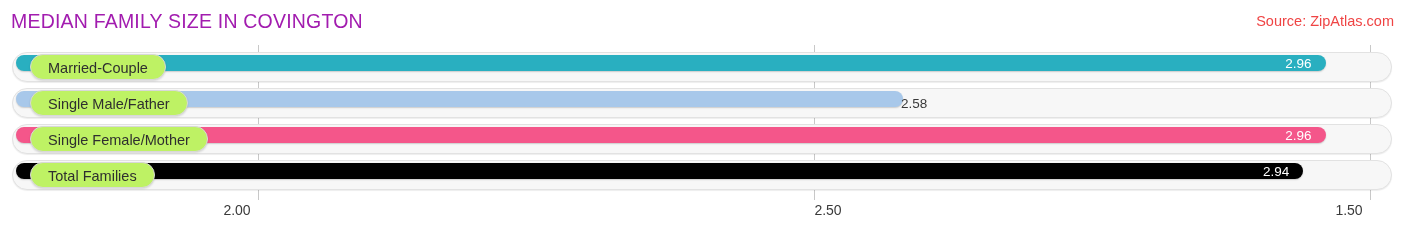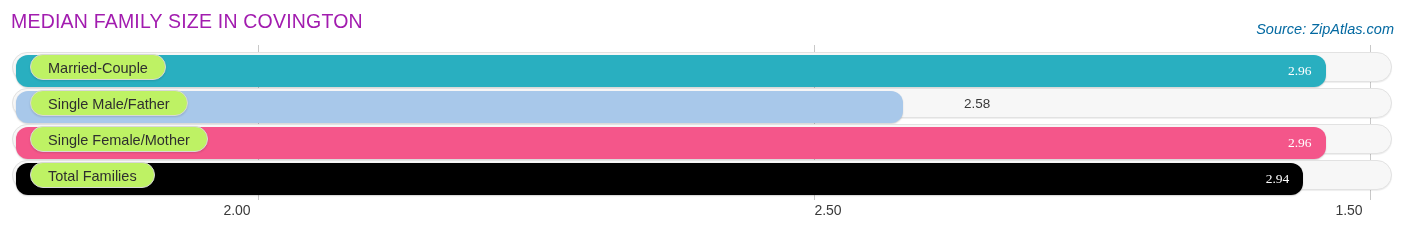--- a/index.html
+++ b/index.html
@@ -30,24 +30,22 @@
     letter-spacing: 0.2px;
     color: #a21caf;
     font-weight: 400;
     white-space: nowrap;
   }
   .source-note {
     position: absolute;
     right: 12px;
     top: 13px;
     font-size: 14.5px;
-    font-style: italic;
-    color: #0369a1;
+    color: #ef4444;
     white-space: nowrap;
-    margin-top: 8px;
   }
 
   
   .plot {
     position: absolute;
     left: 0;
     top: 45px;
     width: 1406px;
     height: 155px;
   }
@@ -84,24 +82,23 @@
     background: #f7f7f7;
     border: 1px solid #e2e2e2;
     border-radius: 15px;
     box-sizing: border-box;
     box-shadow: 0 1px 1px rgba(0,0,0,0.07);
   }
   .bar {
     position: absolute;
     left: 4px;
     top: 3px;
-    height: 32px;
+    height: 16px;
     border-radius: 12px;
     box-shadow: 0 1px 1.5px rgba(0,0,0,0.18);
-    font-family: Liberation Serif, serif;
   }
   .bar-value-in {
     position: absolute;
     right: 14px;
     top: 50%;
     transform: translateY(-50%);
     font-size: 13.5px;
     color: #ffffff;
     white-space: nowrap;
   }
@@ -166,21 +163,21 @@
       <div class="row" style="top: 7px;">
         <div class="track"></div>
         <div class="bar" style="width: 1309.52px; background: rgb(41, 175, 192);">
           <span class="bar-value-in">2.96</span>
         </div>
         <div class="label-pill">Married-Couple</div>
       </div>
       <div class="row" style="top: 43px;">
         <div class="track"></div>
         <div class="bar" style="width: 886.96px; background: rgb(168, 200, 234);"></div>
-        <span class="bar-value-out" style="left: 952px; text-align: center;">2.58</span>
+        <span class="bar-value-out" style="left: 889px; text-align: center;">2.58</span>
         <div class="label-pill">Single Male/Father</div>
       </div>
       <div class="row" style="top: 79px;">
         <div class="track"></div>
         <div class="bar" style="width: 1309.52px; background: rgb(244, 86, 138);">
           <span class="bar-value-in">2.96</span>
         </div>
         <div class="label-pill">Single Female/Mother</div>
       </div>
       <div class="row" style="top: 115px;">

